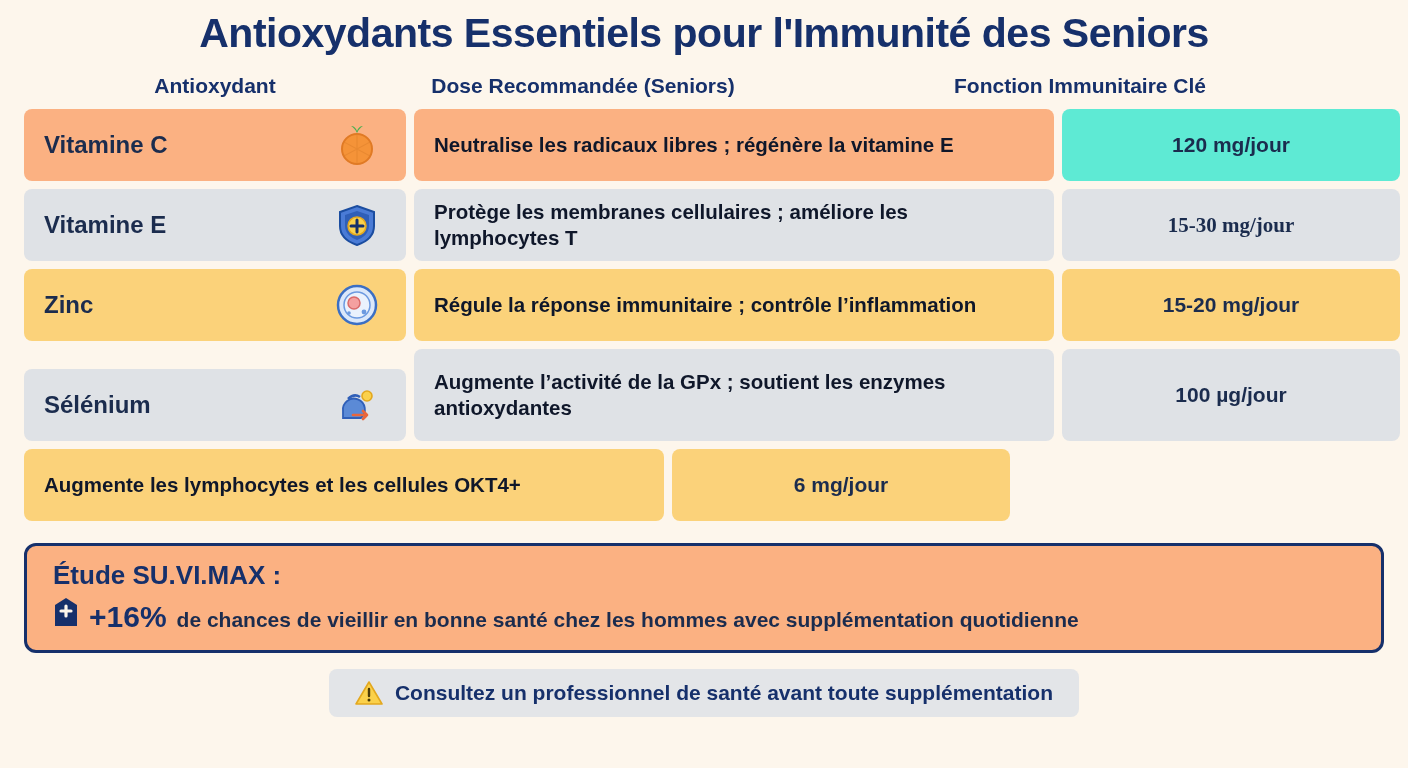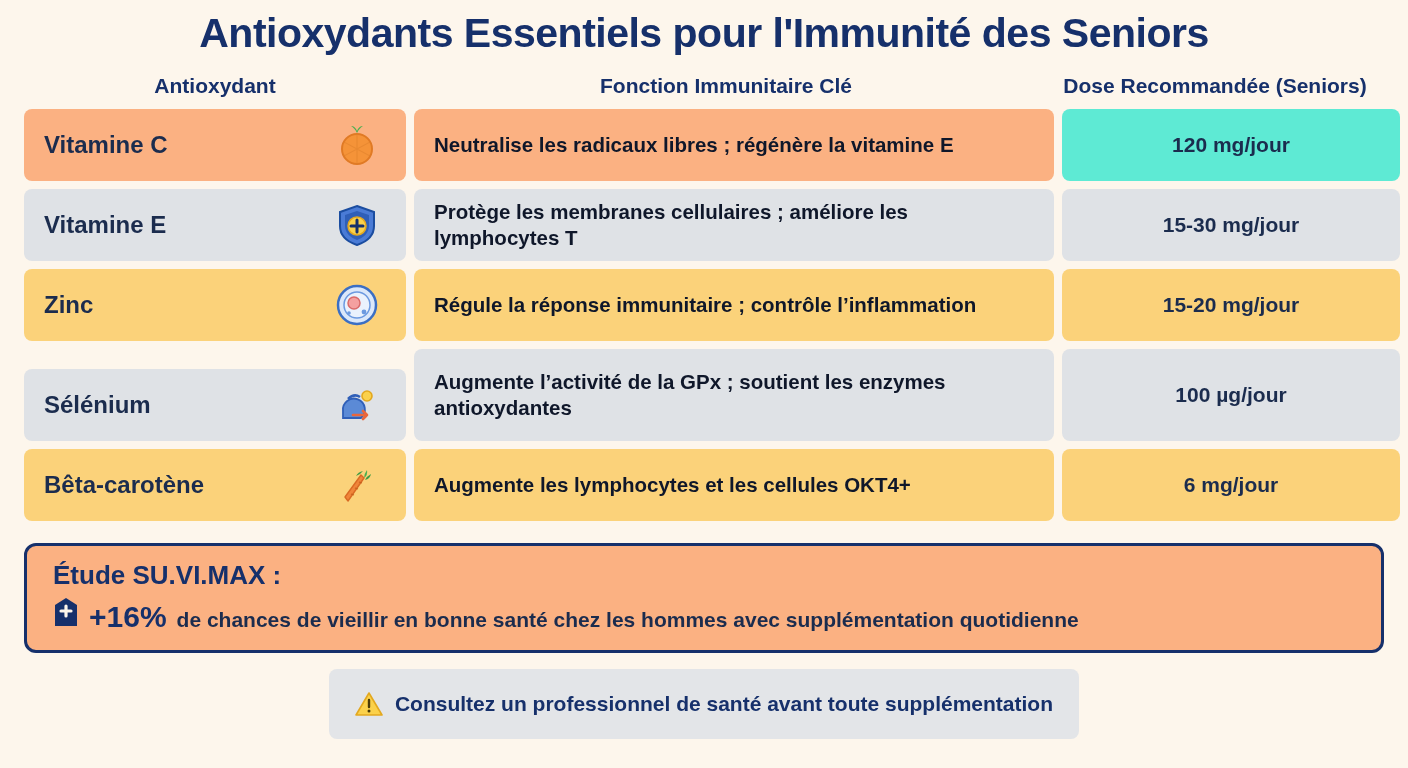--- a/index.html
+++ b/index.html
@@ -26,20 +26,21 @@
     letter-spacing: -0.5px;
     line-height: 1.15;
     margin-bottom: 16px;
   }
   .table {
     width: 1360px;
     margin: 0 auto;
   }
   .head-row {
     display: flex;
+    gap: 8px;
     margin-bottom: 10px;
   }
   .col-a { width: 382px; flex: 0 0 382px; }
   .col-b { width: 640px; flex: 0 0 640px; }
   .col-c { width: 338px; flex: 0 0 338px; }
   .head-cell {
     text-align: center;
     color: #16306b;
     font-size: 21px;
     font-weight: bold;
@@ -117,21 +118,21 @@
   }
   .band-text {
     font-size: 21px;
     font-weight: bold;
     color: #1b2c4e;
   }
   .footer {
     margin: 16px auto 0 auto;
     background: #e3e5e8;
     border-radius: 8px;
-    padding: 22px 26px;
+    padding: 11px 26px;
     display: flex;
     align-items: center;
     gap: 12px;
     width: max-content;
   }
   .footer-text {
     font-size: 21px;
     font-weight: bold;
     color: #16306b;
   }
@@ -141,22 +142,22 @@
 <body>
 
 <div class="page">
 
   <div class="title">Antioxydants Essentiels pour l'Immunité des Seniors</div>
 
   <div class="table">
 
     <div class="head-row">
       <div class="head-cell col-a">Antioxydant</div>
+      <div class="head-cell col-c">Dose Recommandée (Seniors)</div>
       <div class="head-cell col-b">Fonction Immunitaire Clé</div>
-      <div class="head-cell col-c">Dose Recommandée (Seniors)</div>
     </div>
 
     <div class="row">
       <div class="cell cell-name col-a" style="background:#fbb182;">
         <span class="name-text">Vitamine C</span>
         <span class="icon-box">
           <svg width="48" height="48" viewBox="0 0 48 48">
             <path d="M24 12 C22 8 20 6 18 5 C21 5 23 7 24 10 C25 7 27 5 30 5 C28 6 26 8 24 12Z" fill="#4caf50"></path>
             <circle cx="24" cy="28" r="15" fill="#f59338"></circle>
             <circle cx="24" cy="28" r="15" fill="none" stroke="#e07a24" stroke-width="2"></circle>
@@ -174,21 +175,21 @@
         <span class="icon-box">
           <svg width="48" height="48" viewBox="0 0 48 48">
             <path d="M24 5 L41 11 V25 C41 35 33 41 24 44 C15 41 7 35 7 25 V11 Z" fill="#4a7bd6" stroke="#1b4da0" stroke-width="2"></path>
             <path d="M24 10 L36 14 V25 C36 32 30 37 24 39 C18 37 12 32 12 25 V14 Z" fill="#2f5fb8"></path>
             <circle cx="24" cy="25" r="9" fill="#fbd14b" stroke="#e3a81f" stroke-width="1.5"></circle>
             <path d="M24 19 v12 M18 25 h12" stroke="#16306b" stroke-width="3" stroke-linecap="round"></path>
           </svg>
         </span>
       </div>
       <div class="cell cell-func col-b" style="background:#dfe2e6;">Protège les membranes cellulaires ; améliore les lymphocytes T</div>
-      <div class="cell cell-dose col-c" style="background:#dfe2e6;">15-30 mg/jour</div>
+      <div class="cell cell-dose col-c" style="background:#dfe2e6;font-family:Liberation Serif, serif;">15-30 mg/jour</div>
     </div>
 
     <div class="row">
       <div class="cell cell-name col-a" style="background:#fbd27a;">
         <span class="name-text">Zinc</span>
         <span class="icon-box">
           <svg width="48" height="48" viewBox="0 0 48 48">
             <circle cx="24" cy="24" r="19" fill="#dbe8fa" stroke="#3b6fc4" stroke-width="2.5"></circle>
             <circle cx="24" cy="24" r="13" fill="#eaf2fd" stroke="#6c9ae0" stroke-width="1.5"></circle>
             <circle cx="21" cy="22" r="6" fill="#f4a0a0" stroke="#d96a6a" stroke-width="1.5"></circle>
@@ -211,32 +212,20 @@
             <circle cx="34" cy="15" r="5" fill="#fbd14b" stroke="#e3a81f" stroke-width="1.6"></circle>
             <path d="M20 34 h14 l-4 -4 m4 4 l-4 4" stroke="#e8663c" stroke-width="2.6" fill="none" stroke-linecap="round" stroke-linejoin="round"></path>
           </svg>
         </span>
       </div>
       <div class="cell cell-func col-b" style="background:#dfe2e6;">Augmente l’activité de la GPx ; soutient les enzymes antioxydantes</div>
       <div class="cell cell-dose col-c" style="background:#dfe2e6;">100 µg/jour</div>
     </div>
 
     <div class="row">
-      <div class="cell cell-name col-a" style="background:#fbd27a;">
-        <span class="name-text">Bêta-carotène</span>
-        <span class="icon-box">
-          <svg width="48" height="48" viewBox="0 0 48 48">
-            <path d="M30 10 q-5 1 -7 5 q4 -1 7 -5Z" fill="#3f9b45"></path>
-            <path d="M34 9 q-3 4 -3 8 q4 -3 3 -8Z" fill="#4caf50"></path>
-            <path d="M38 13 q-4 2 -6 6 q5 -1 6 -6Z" fill="#3f9b45"></path>
-            <path d="M31 17 L15 40 L12 36 L28 14 Z" fill="#f0853a" stroke="#d96a24" stroke-width="1.4" stroke-linejoin="round"></path>
-            <path d="M26 21 l3 1 M22 27 l3 1 M18 33 l3 1" stroke="#c75f1e" stroke-width="1.3"></path>
-          </svg>
-        </span>
-      </div>
       <div class="cell cell-func col-b" style="background:#fbd27a;">Augmente les lymphocytes et les cellules OKT4+</div>
       <div class="cell cell-dose col-c" style="background:#fbd27a;">6 mg/jour</div>
     </div>
 
   </div>
 
   <div class="band">
     <div class="band-title">Étude SU.VI.MAX :</div>
     <div class="band-line">
       <span>

